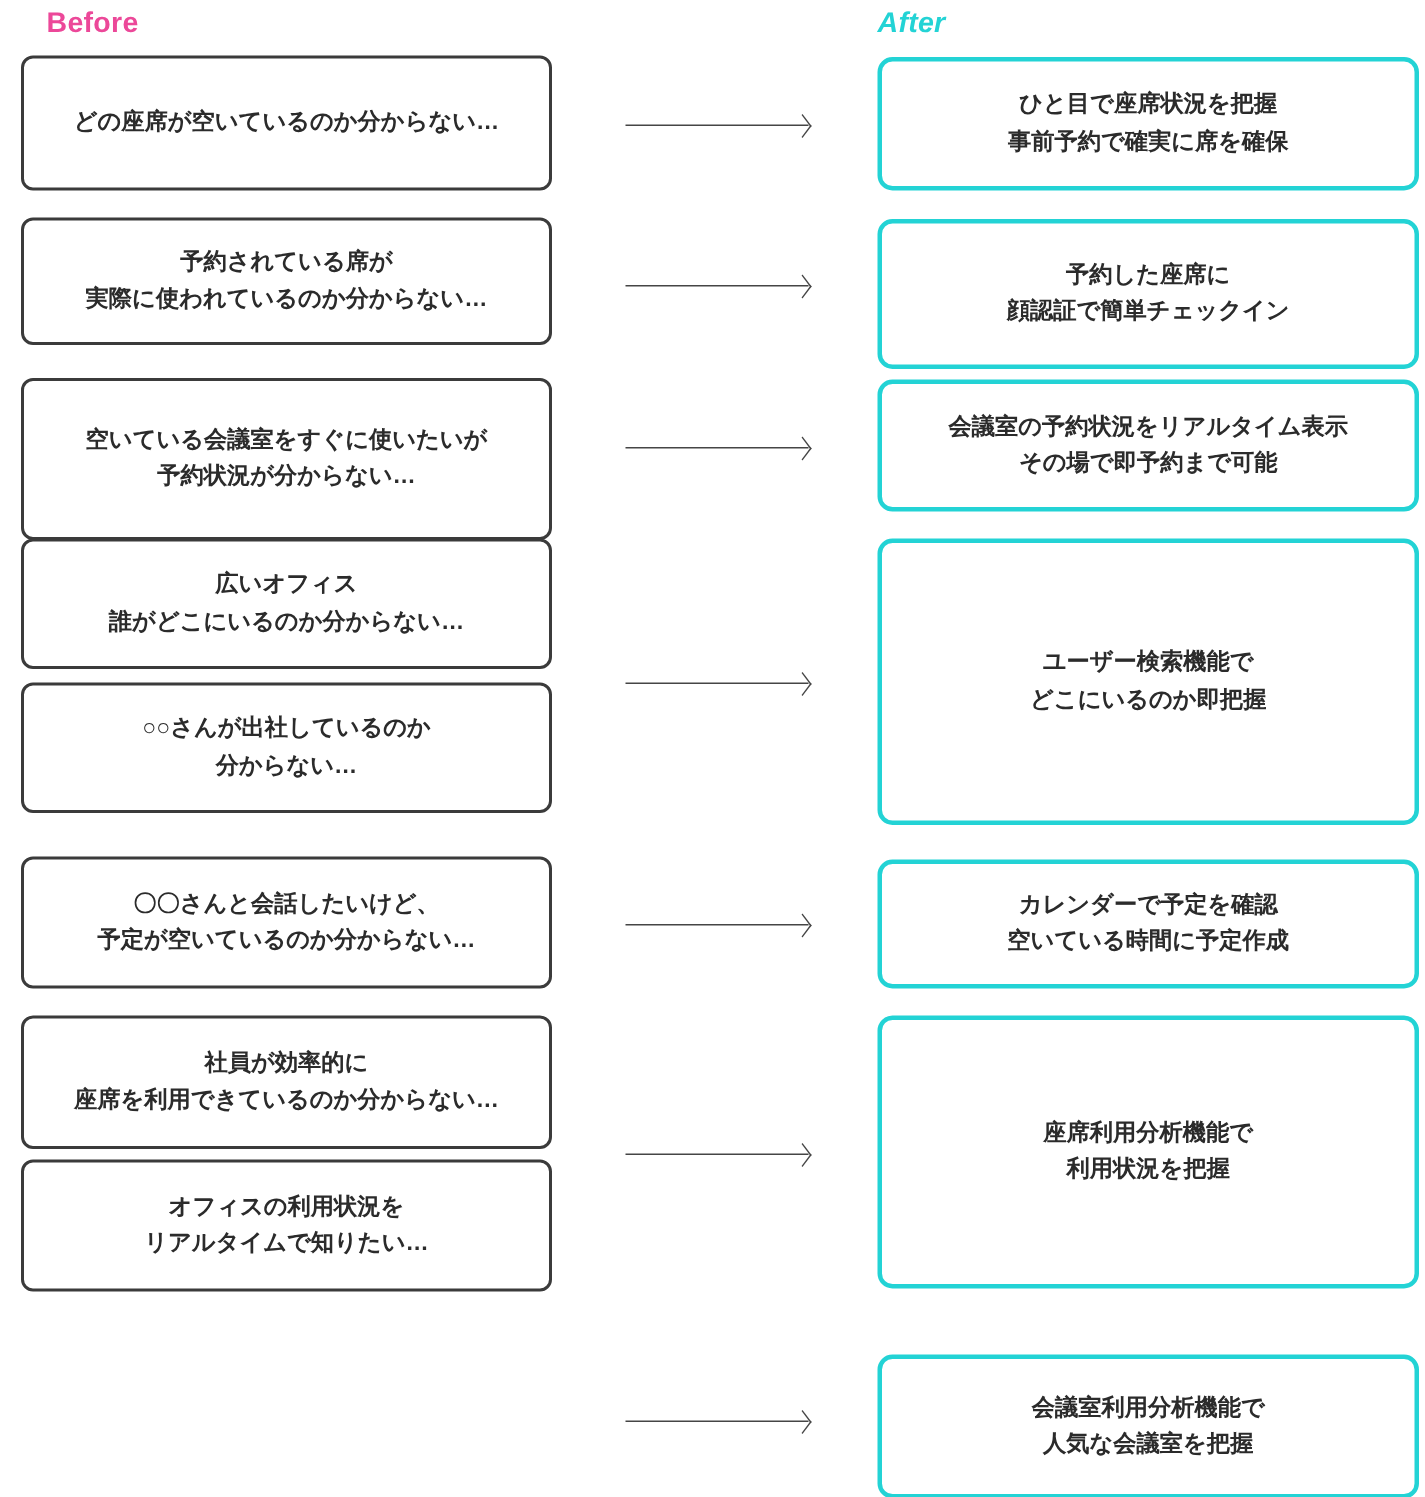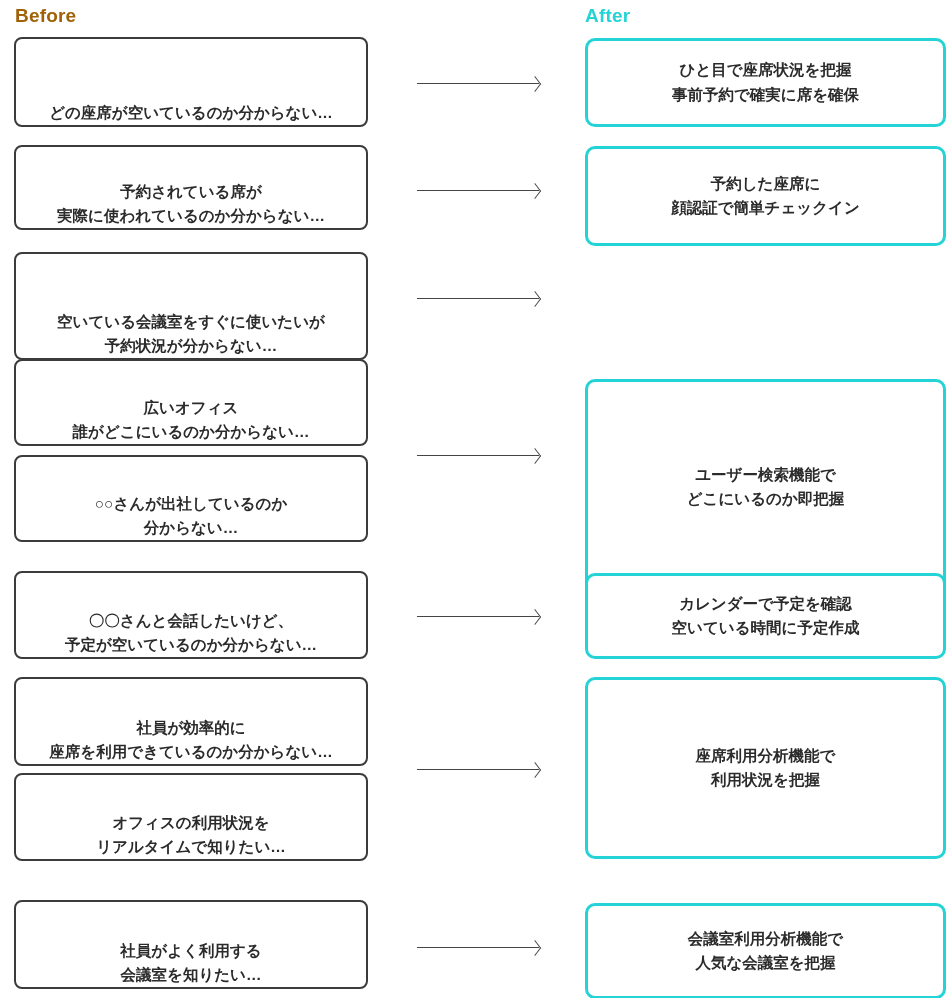--- a/index.html
+++ b/index.html
@@ -16,36 +16,35 @@
     background:#ffffff;
     overflow:hidden;
   }
   .col-header{
     position:absolute;
     top:5px;
     font-size:19px;
     font-weight:bold;
     letter-spacing:0.2px;
   }
-  .col-header.before{left:15px;color:#a16207;}
-  .col-header.after{left:585px;color:var(--accent);}
+  .col-header.before{left:31px;color:#ec4899;}
+  .col-header.after{left:585px;color:var(--accent);font-style:italic;}
   .box{
     position:absolute;
     box-sizing:border-box;
     display:flex;
     align-items:center;
     justify-content:center;
     text-align:center;
     background:#ffffff;
   }
   .box-left{
     left:14px;width:354px;
     border:2px solid var(--border-dark);
     border-radius:8px;
-    align-items:flex-end;
   }
   .box-right{
     left:585px;width:361px;
     border:3px solid var(--accent);
     border-radius:10px;
     justify-content:center;
   }
   .box-text{
     white-space:pre-line;
     font-size:15.5px;
@@ -104,34 +103,34 @@
 予定が空いているのか分からない…</span>
     </div>
   <div class="box box-left" style="top:677px;height:89px">
       <span class="box-text">社員が効率的に
 座席を利用できているのか分からない…</span>
     </div>
   <div class="box box-left" style="top:773px;height:88px">
       <span class="box-text">オフィスの利用状況を
 リアルタイムで知りたい…</span>
     </div>
-  <div class="box box-left" style="top:900px;height:89px">
-      <span class="box-text">社員がよく利用する
-会議室を知りたい…</span>
-    </div>
 
   <div class="box box-right" style="top:38px;height:89px">
       <span class="box-text">ひと目で座席状況を把握
 事前予約で確実に席を確保</span>
     </div>
   <div class="box box-right" style="top:146px;height:100px">
       <span class="box-text">予約した座席に
 顔認証で簡単チェックイン</span>
     </div>
-  <div class="box box-right" style="top:379px;height:216px">
+  <div class="box box-right" style="top:253px;height:88px">
+      <span class="box-text">会議室の予約状況をリアルタイム表示
+その場で即予約まで可能</span>
+    </div>
+  <div class="box box-right" style="top:359px;height:191px">
       <span class="box-text">ユーザー検索機能で
 どこにいるのか即把握</span>
     </div>
   <div class="box box-right" style="top:573px;height:86px">
       <span class="box-text">カレンダーで予定を確認
 空いている時間に予定作成</span>
     </div>
   <div class="box box-right" style="top:677px;height:182px">
       <span class="box-text">座席利用分析機能で
 利用状況を把握</span>

